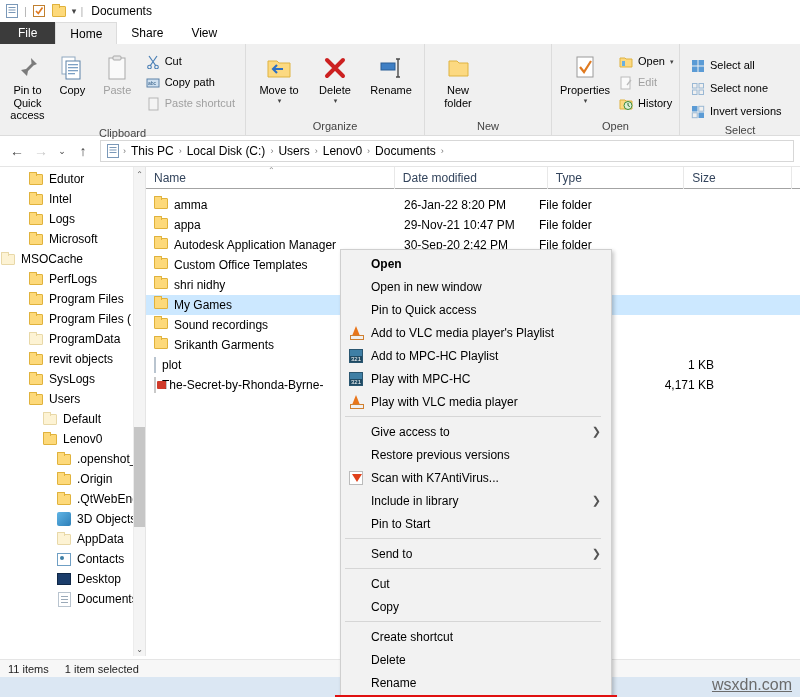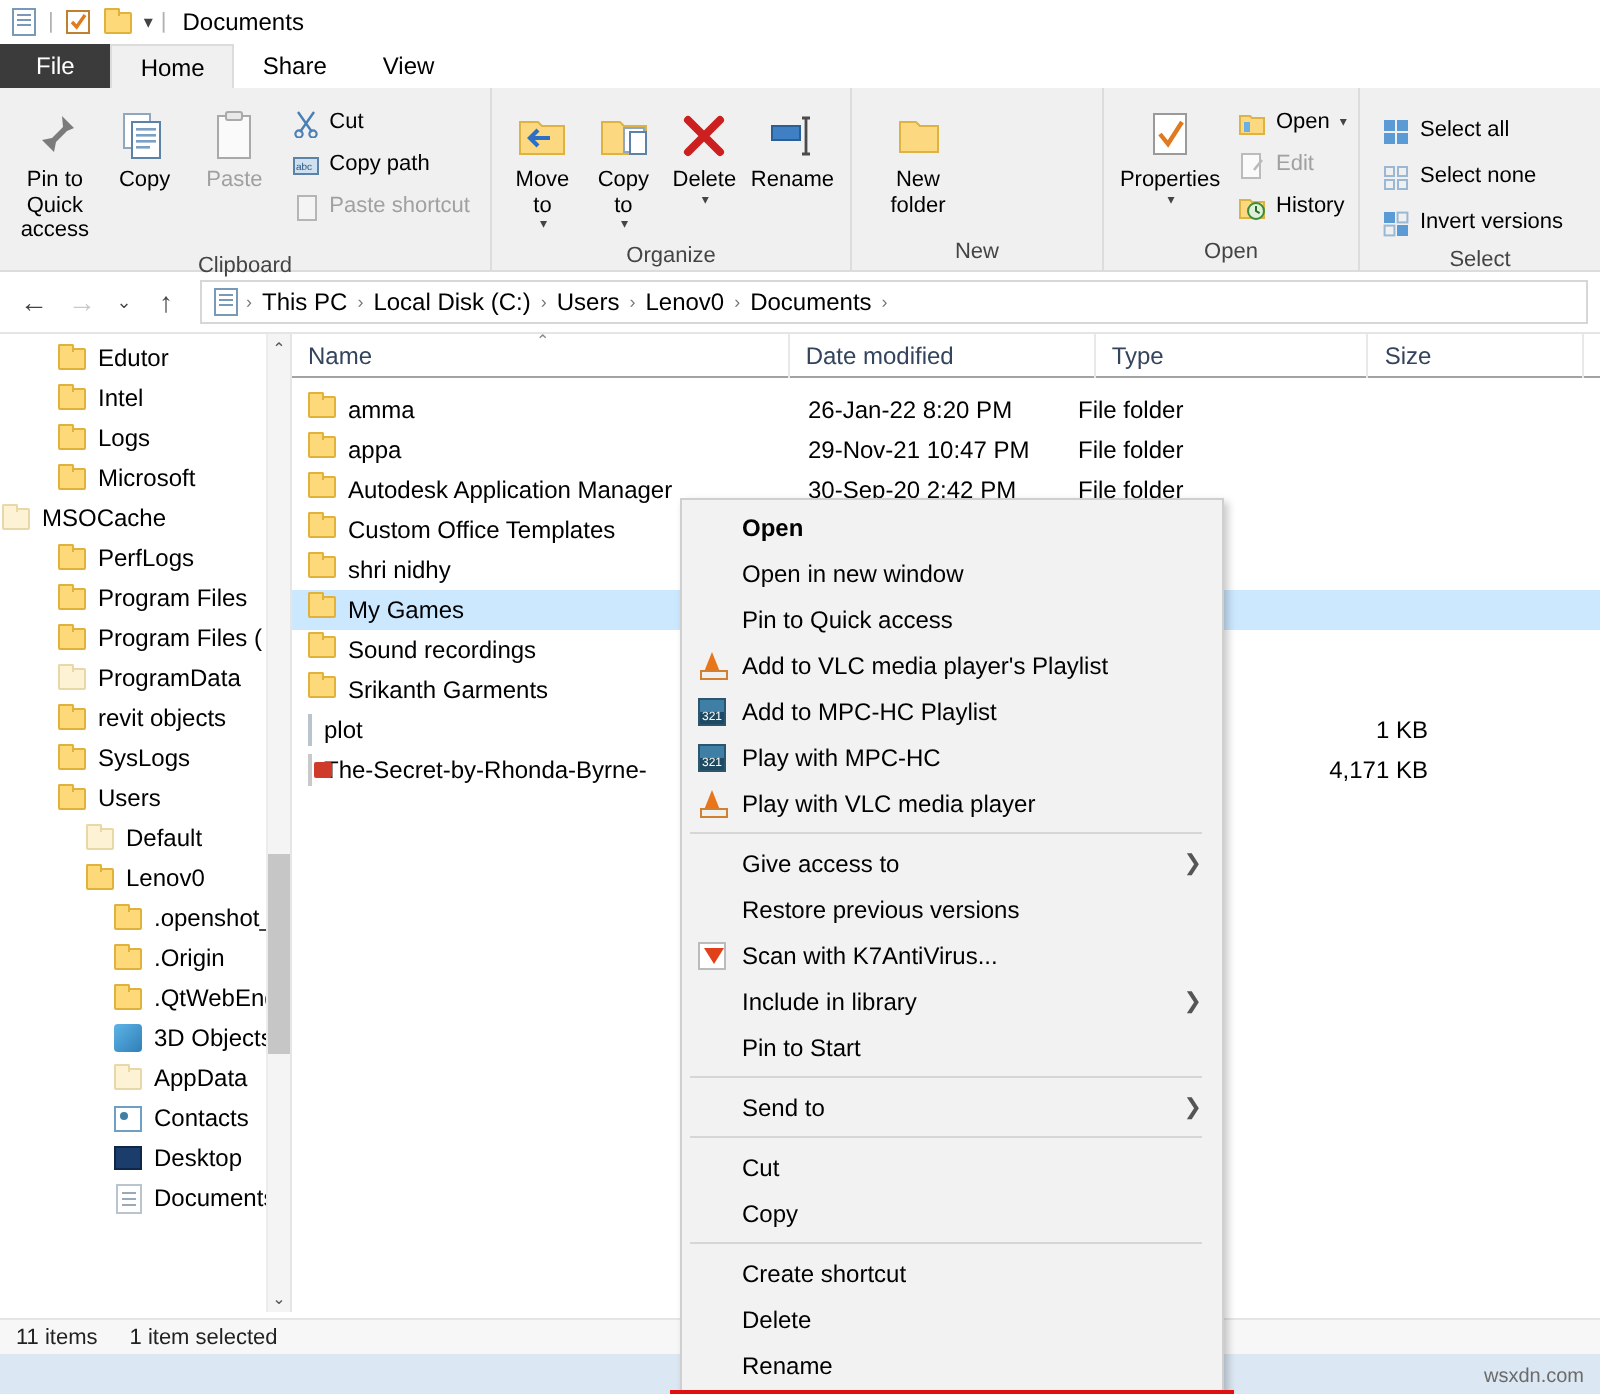--- a/index.html
+++ b/index.html
@@ -155,21 +155,21 @@
   #statusbar {
     position:absolute; left:0; bottom:20px; width:100%; height:18px;
     border-top:1px solid #e5e5e5; background:#f7f7f7;
     display:flex; align-items:center; gap:16px; padding-left:8px; font-size:11px; color:#222;
   }
   #bottomstrip {
     position:absolute; left:0; bottom:0; width:100%; height:20px;
     background:#dbe7f3;
   }
   #watermark {
-    position:absolute; right:8px; bottom:3px; font-size:10px; color:#6b6b6b;
+    position:absolute; right:8px; bottom:3px; font-size:16px; color:#6b6b6b;text-decoration:underline;
   }
 </style>
 </head>
 <body>
 
 <div id="titlebar">
   <span class="qa-ico">
     <svg width="14" height="14" viewBox="0 0 14 14">
         <rect x="1.5" y="0.5" width="11" height="13" fill="#fff" stroke="#7a98b8"></rect>
         <rect x="3.5" y="3" width="7" height="1" fill="#7a98b8"></rect>
@@ -273,31 +273,20 @@
   <div class="rgroup" style="width:180px;">
     <div class="rgroup-body">
       <div class="bigbtn">
         <span class="glyph">
           <svg width="28" height="28" viewBox="0 0 28 28">
               <path d="M3 7 h9 l2 2 h11 v14 H3 Z" fill="#fcd981" stroke="#dfb341"></path>
               <path d="M18 15 H9 M12 11 L8 15 L12 19" stroke="#2d6fc4" stroke-width="2.1" fill="none"></path>
             </svg>
         </span>
         <span>Move to</span>
-        <span class="caret">▾</span>
-      </div>
-      <div class="bigbtn">
-        <span class="glyph">
-          <svg width="28" height="28" viewBox="0 0 28 28">
-              <path d="M3 7 h9 l2 2 h11 v14 H3 Z" fill="#fcd981" stroke="#dfb341"></path>
-              <rect x="14" y="10" width="10" height="12" fill="#fff" stroke="#8fa8bf"></rect>
-              <rect x="17" y="12" width="8" height="11" fill="#fff" stroke="#5d82a8"></rect>
-            </svg>
-        </span>
-        <span>Copy to</span>
         <span class="caret">▾</span>
       </div>
       <div class="bigbtn">
         <span class="glyph">
           <svg width="28" height="28" viewBox="0 0 28 28">
               <path d="M6 6 L22 22 M22 6 L6 22" stroke="#cc2020" stroke-width="4" stroke-linecap="round"></path>
             </svg>
         </span>
         <span>Delete</span>
         <span class="caret">▾</span>

